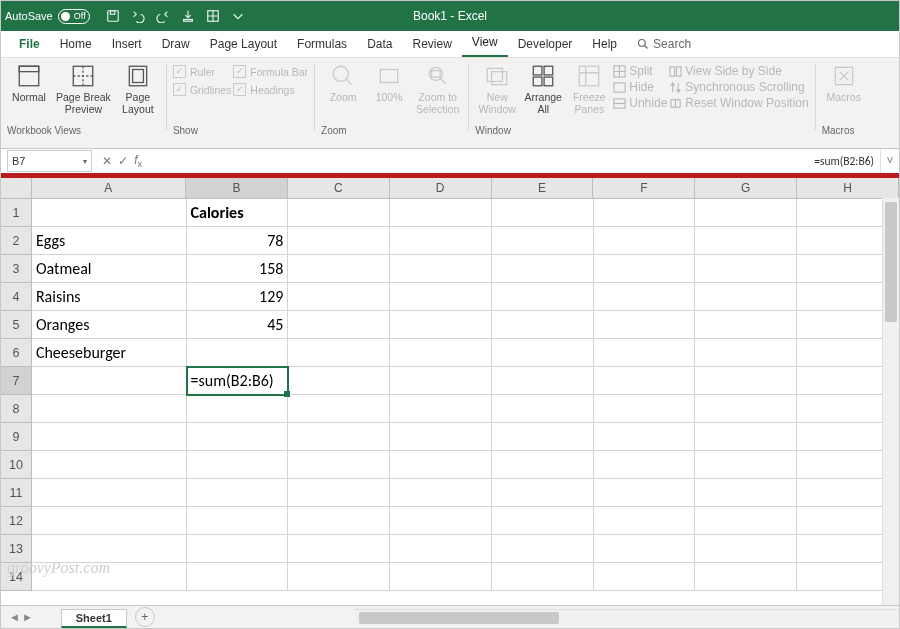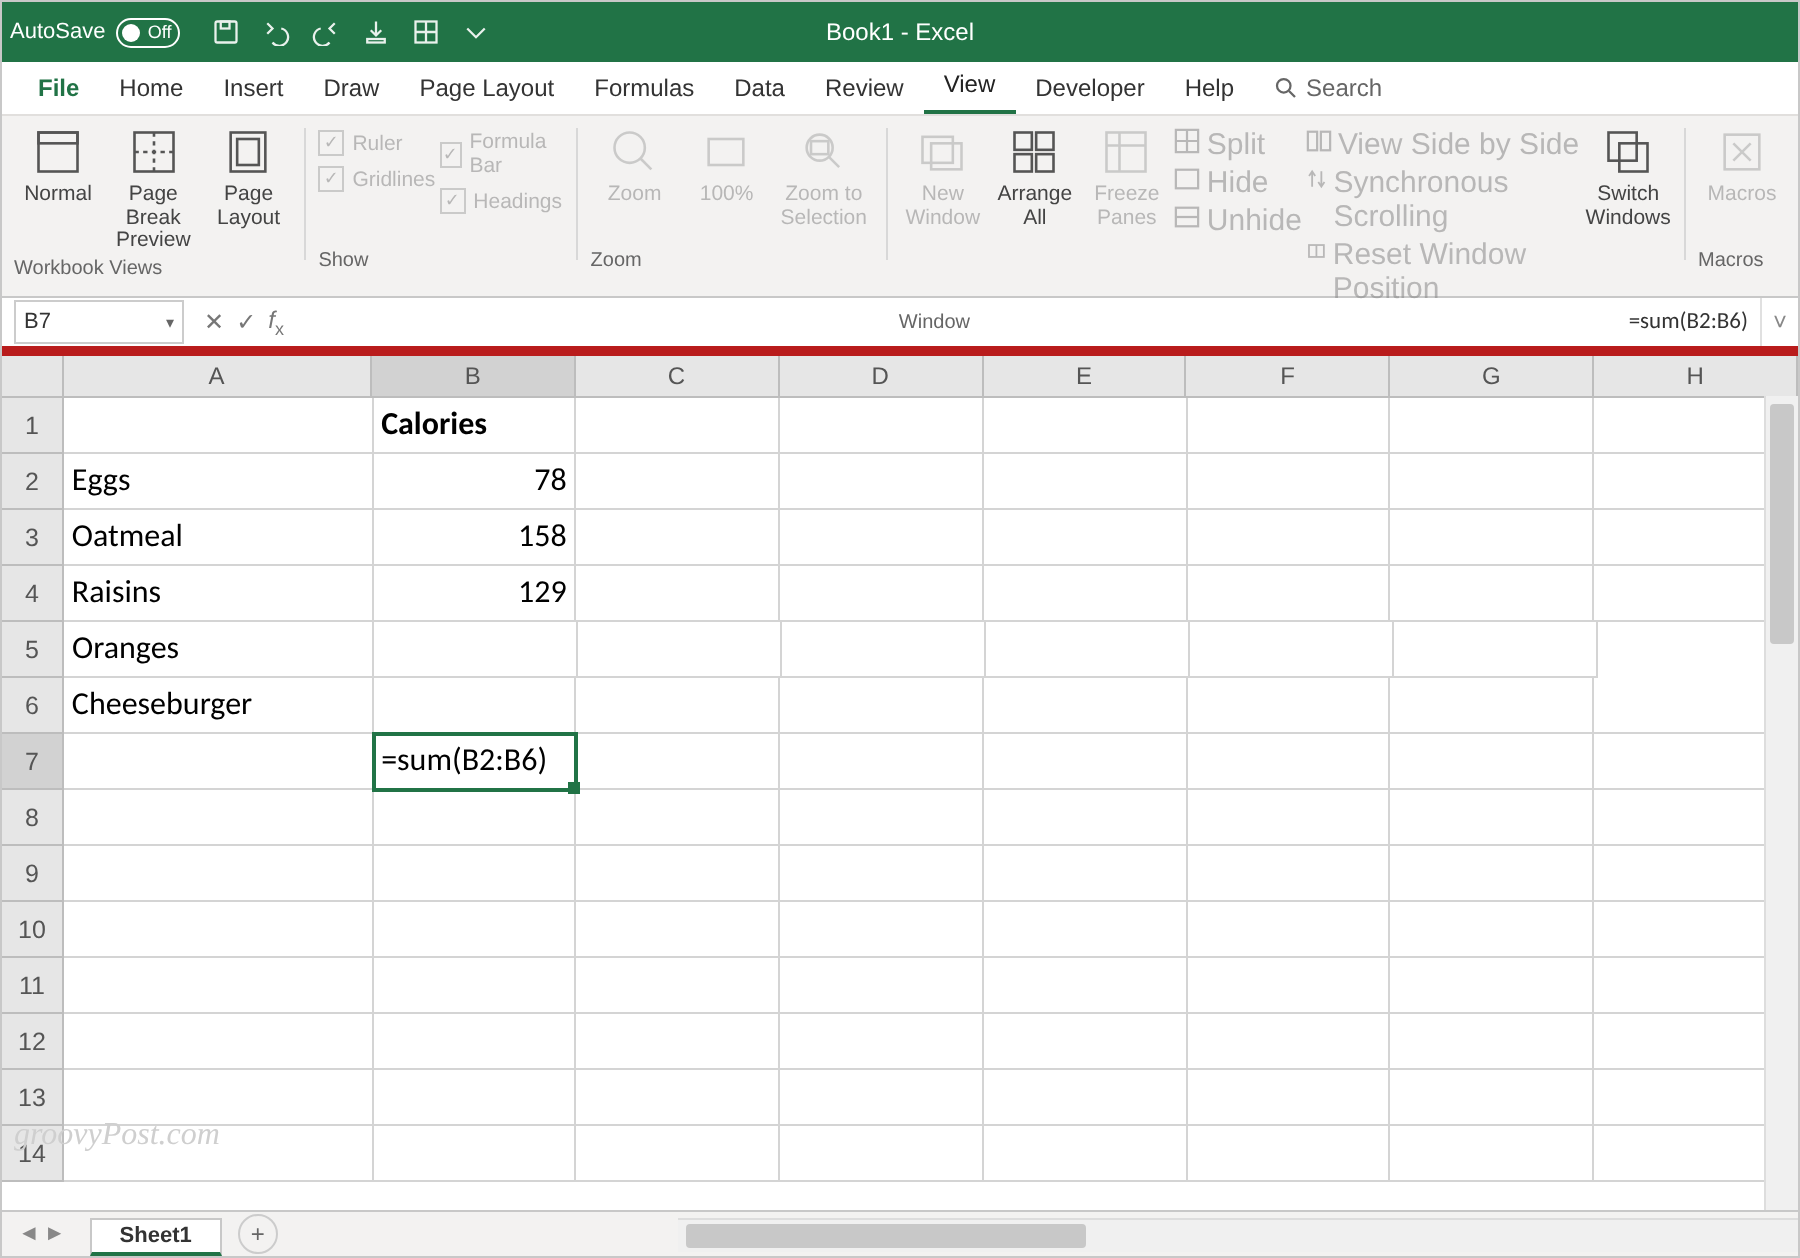--- a/index.html
+++ b/index.html
@@ -46,21 +46,21 @@
   .rib-btn { display:flex; flex-direction:column; align-items:center; text-align:center; font-size:10.5px; line-height:1.1; padding:3px 3px 0; min-width:38px; color:#444; cursor:pointer; }
   .rib-btn.dim { opacity:.55; color:#888; }
   .rib-btn-ico { width:20px; height:20px; margin-bottom:3px; display:flex; align-items:center; justify-content:center; }
   .rib-btn-ico.big { width:26px; height:26px; }
   .rib-btn-ico svg { width:100%; height:100%; fill:none; stroke:#555; stroke-width:1.2; }
   .rib-btn.dim .rib-btn-ico svg { stroke:#aaa; }
   .rib-group-label { font-size:10px; color:#666; text-align:left; padding:2px 0 12px; }
   .rib-checklist { display:flex; flex-direction:column; gap:5px; padding-top:5px; font-size:10.5px; color:#888; }
   .rib-check { display:flex; align-items:center; gap:4px; opacity:.55; }
   .rib-check-box { width:11px; height:11px; border:1px solid #aaa; display:flex; align-items:center; justify-content:center; font-size:9px; line-height:1; }
-  .rib-small-row { font-size:15px; color:#888; display:flex; align-items:flex-start; gap:3px; padding:1px 0; opacity:.55; }
+  .rib-small-row { font-size:12px; color:#888; display:flex; align-items:center; gap:3px; padding:1px 0; opacity:.55; }
   .rib-small-icon { width:13px; height:13px; }
   .rib-small-icon svg { width:100%; height:100%; fill:none; stroke:#888; stroke-width:1.2; }
   .rib-collapse { position:absolute; right:4px; bottom:2px; width:14px; height:14px; display:flex; align-items:center; justify-content:center; color:#666; }
 
   
   .formulabar { height:24px; display:flex; align-items:center; border-bottom:5px solid #b91c1c; background:#fff;text-align:right; }
   .namebox { width:75px; height:20px; border:1px solid #ccc; margin:0 4px 0 6px; font-size:11px; padding:0 4px; display:flex; align-items:center; justify-content:space-between; }
   .namebox-drop { font-size:8px; color:#666; }
   .fb-btns { display:flex; align-items:center; gap:6px; padding:0 6px; color:#777; font-size:12px; }
   .fb-btns span { cursor:pointer; }
@@ -83,21 +83,21 @@
   .cell.cA { width:var(--col-A); }
   .cell.cN { width:var(--col-other); }
   .cell.tar { text-align:right; }
   .cell.bold { font-weight:700; }
   .cell.sel { outline:2px solid var(--sel-border); outline-offset:-1px; z-index:2; background:#fff; }
   .sel-handle { position:absolute; right:-3px; bottom:-3px; width:6px; height:6px; background:var(--sel-border); z-index:3; }
 
   
   .sheettab-row { height:22px; display:flex; align-items:center; border-top:1px solid #c8c8c8; background:#f3f2f1; font-size:11px; }
   .tab-navs { display:flex; gap:2px; padding:0 8px; color:#888; }
-  .sheettab { padding:2px 14px; background:#fff; border:1px solid #c8c8c8; border-bottom:none; margin-left:4px; border-radius:0 0 0 0; position:relative; bottom:-1px; }
+  .sheettab { padding:2px 14px; background:#fff; border:1px solid #c8c8c8; border-bottom:none; margin-left:20px; border-radius:0 0 0 0; position:relative; bottom:-1px; }
   .sheettab.active { border-bottom:2px solid var(--excel-green); font-weight:600; }
   .newsheet { width:18px; height:18px; border:1px solid #ccc; border-radius:50%; display:flex; align-items:center; justify-content:center; margin-left:8px; color:#666; font-size:12px; cursor:pointer; }
 
   .watermark { position:absolute; left:6px; bottom:28px; font-family:"Times New Roman", serif; font-style:italic; color:#cfcfcf; font-size:16px; pointer-events:none; z-index:50; }
   .scrollbar-v { position:absolute; right:0; top:20px; bottom:0; width:16px; background:#f0f0f0; border-left:1px solid #ddd; }
   .scrollbar-v .thumb { position:absolute; left:2px; right:2px; top:4px; height:120px; background:#c8c8c8; border-radius:2px; }
   .scrollbar-h { height:16px; background:#f0f0f0; border-top:1px solid #ddd; position:relative; margin-left:200px; }
   .scrollbar-h .thumb { position:absolute; top:2px; bottom:2px; left:4px; width:200px; background:#c8c8c8; border-radius:2px; }
 </style>
 </head>
@@ -341,30 +341,20 @@
               <span>Synchronous Scrolling</span>
             </div>
           <div class="rib-small-row">
               <span class="rib-small-icon"><svg viewBox="0 0 14 14">
                   <rect x="2" y="3" width="10" height="8"></rect>
                   <path d="M7 3v8"></path>
                 </svg></span>
               <span>Reset Window Position</span>
             </div>
         </div>
-        <div class="rib-btn">
-            <div class="rib-btn-ico big">
-              <svg viewBox="0 0 24 24">
-                <rect x="3" y="3" width="13" height="13"></rect>
-                <rect x="8" y="8" width="13" height="13"></rect>
-              </svg>
-            </div>
-            <span style="white-space:pre-line">Switch
-Windows</span>
-          </div>
       </div>
       <div class="rib-group-label">Window</div>
     </div>
     <div class="rib-sep"></div>
 
     <div class="rib-group" style="position:relative;">
       <div class="rib-buttons">
         <div class="rib-btn dim">
             <div class="rib-btn-ico big">
               <svg viewBox="0 0 24 24">
@@ -447,20 +437,21 @@
           <div class="cell cN"></div>
           <div class="cell cN"></div>
           <div class="cell cN"></div>
           <div class="cell cN"></div>
           <div class="cell cN"></div>
           <div class="cell cN"></div>
         </div>
         <div class="gridrow">
           <div class="rowh">5</div>
           <div class="cell cA">Oranges</div>
+          <div class="cell cN tar">45</div>
           <div class="cell cN"></div>
           <div class="cell cN"></div>
           <div class="cell cN"></div>
           <div class="cell cN"></div>
           <div class="cell cN"></div>
           <div class="cell cN"></div>
         </div>
         <div class="gridrow">
           <div class="rowh">6</div>
           <div class="cell cA">Cheeseburger</div>

